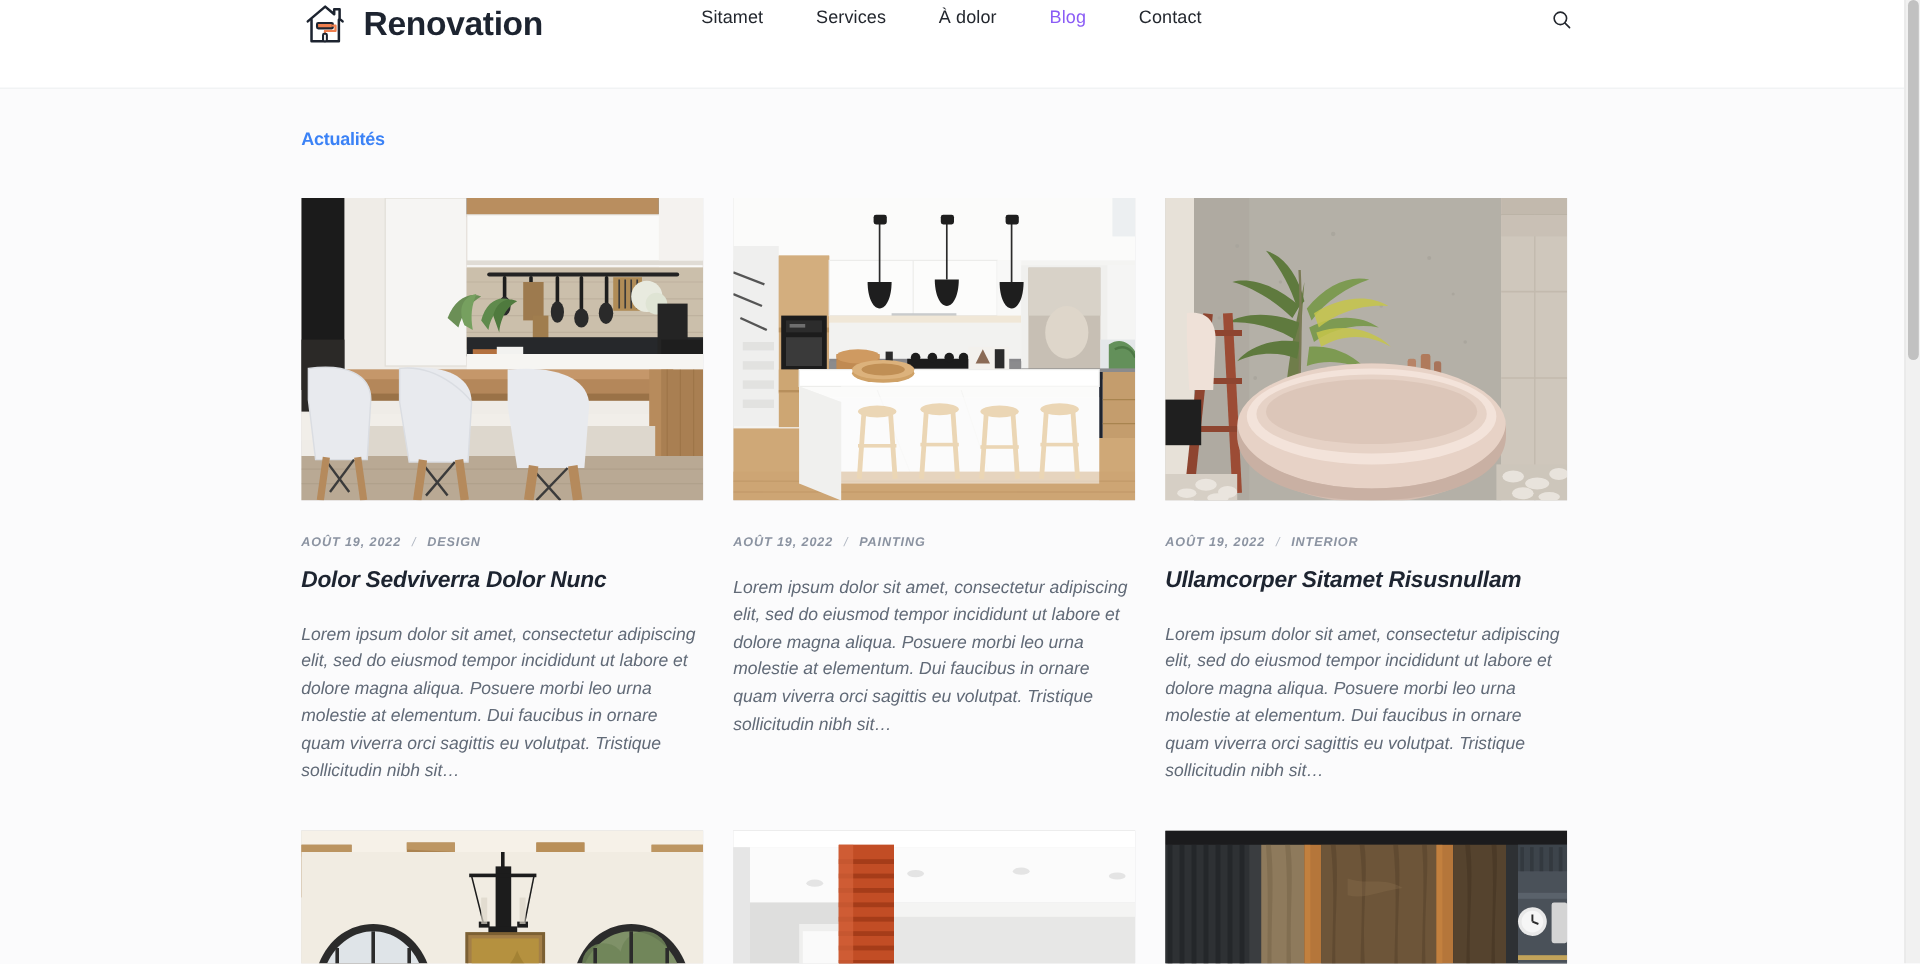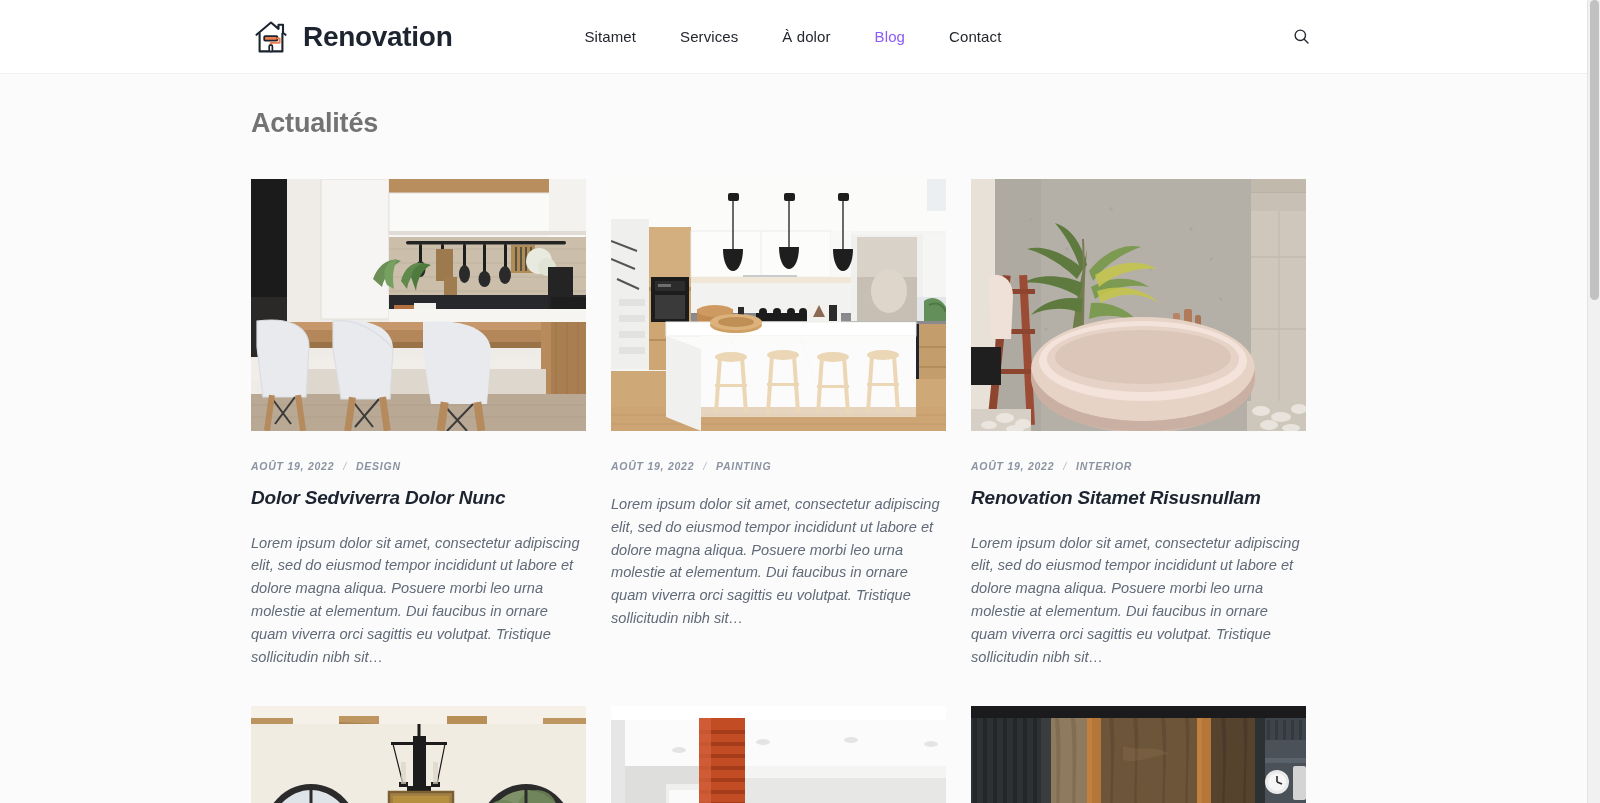--- a/index.html
+++ b/index.html
@@ -54,21 +54,21 @@
     background: #ffffff;
     border-bottom: 1px solid #eef0f2;
     display: flex;
     align-items: center;
     width: 100%;
   }
   .header-inner {
     width: 1055px;
     margin-left: 251px;
     display: flex;
-    align-items: center;
+    align-items: flex-start;
     height: 74px;
   }
   .brand {
     display: flex;
     align-items: center;
     gap: 12px;
     text-decoration: none;
     color: #1d2430;
   }
   .brand-mark {
@@ -116,23 +116,23 @@
     margin-right: -12px;
   }
 
   
   .content {
     width: 1055px;
     margin-left: 251px;
     padding-top: 12px;
   }
   .page-title {
-    font-size: 27px;
+    font-size: 15px;
     font-weight: 700;
-    color: #737373;
+    color: #3b82f6;
     letter-spacing: -0.2px;
     margin-top: 22px;
     margin-bottom: 16px;
   }
 
   .post-grid {
     display: grid;
     grid-template-columns: repeat(3, 335px);
     column-gap: 25px;
     row-gap: 38px;
@@ -560,21 +560,21 @@
                   <ellipse cx="298" cy="246" rx="9" ry="5"></ellipse>
               <ellipse cx="320" cy="249" rx="9" ry="4"></ellipse>
             </g>
           </svg>
         </a>
         <div class="post-meta">
           <span class="post-date">AOÛT 19, 2022</span>
           <span class="meta-sep">/</span>
           <a class="post-cat" href="#">INTERIOR</a>
         </div>
-        <a class="post-title" href="#">Renovation Sitamet Risusnullam</a>
+        <a class="post-title" href="#">Ullamcorper Sitamet Risusnullam</a>
         <p class="post-excerpt">Lorem ipsum dolor sit amet, consectetur adipiscing elit, sed do eiusmod tempor incididunt ut labore et dolore magna aliqua. Posuere morbi leo urna molestie at elementum. Dui faucibus in ornare quam viverra orci sagittis eu volutpat. Tristique sollicitudin nibh sit…</p>
       </article>
 
       <article class="post-card">
         <a class="post-thumb" href="#">
           <svg viewBox="0 0 335 252" preserveAspectRatio="none">
             <rect width="335" height="252" fill="#efe9de"></rect>
             <rect x="0" y="0" width="335" height="18" fill="#f6f1e8"></rect>
             <path d="M0 12 L42 12 L42 48 L0 56 Z" fill="#a9814f"></path>
             <path d="M0 12 L42 12 L42 20 L0 22 Z" fill="#bb9460"></path>

